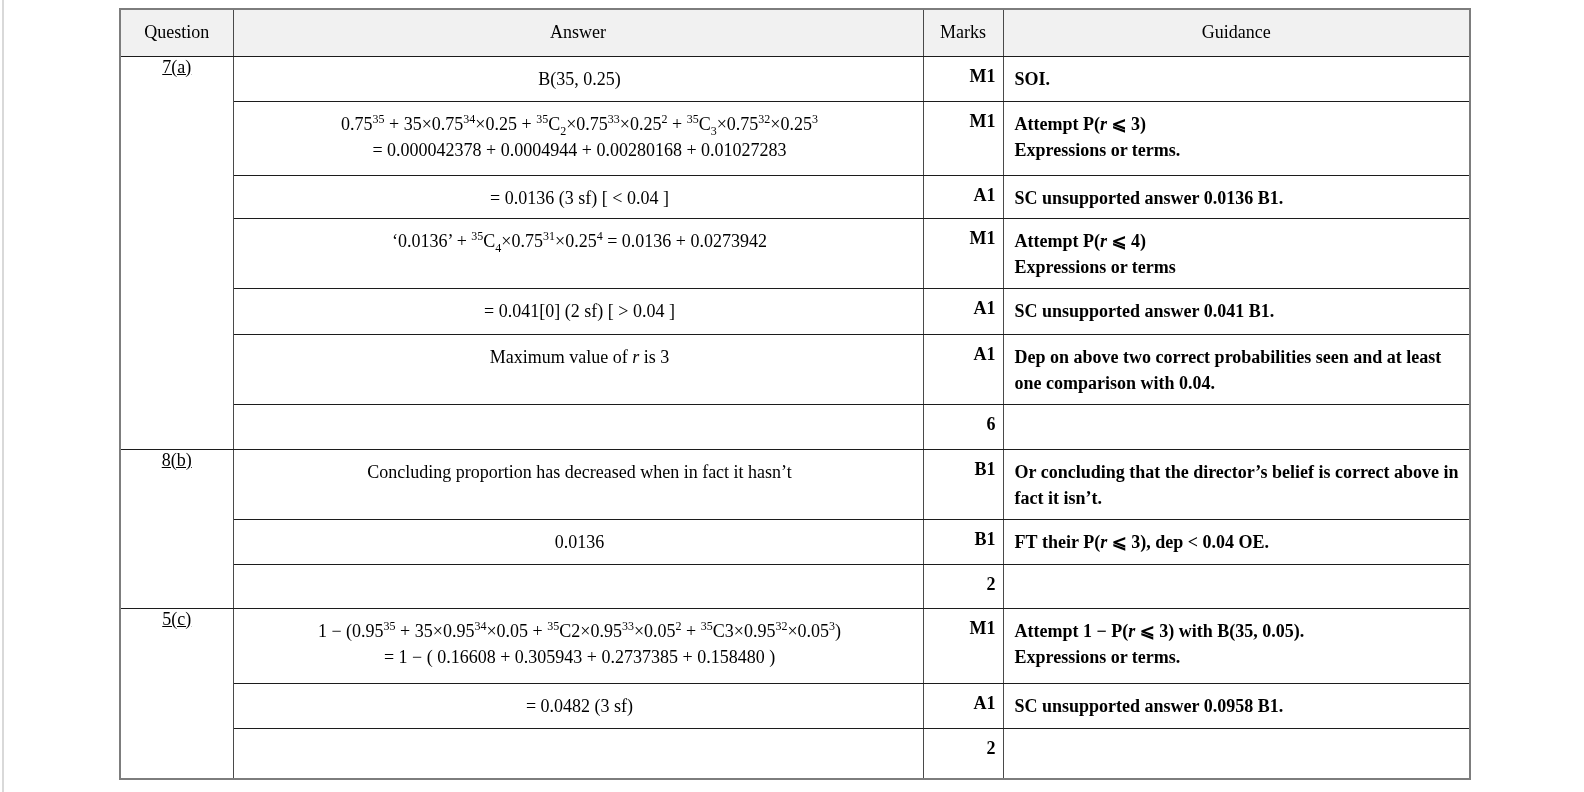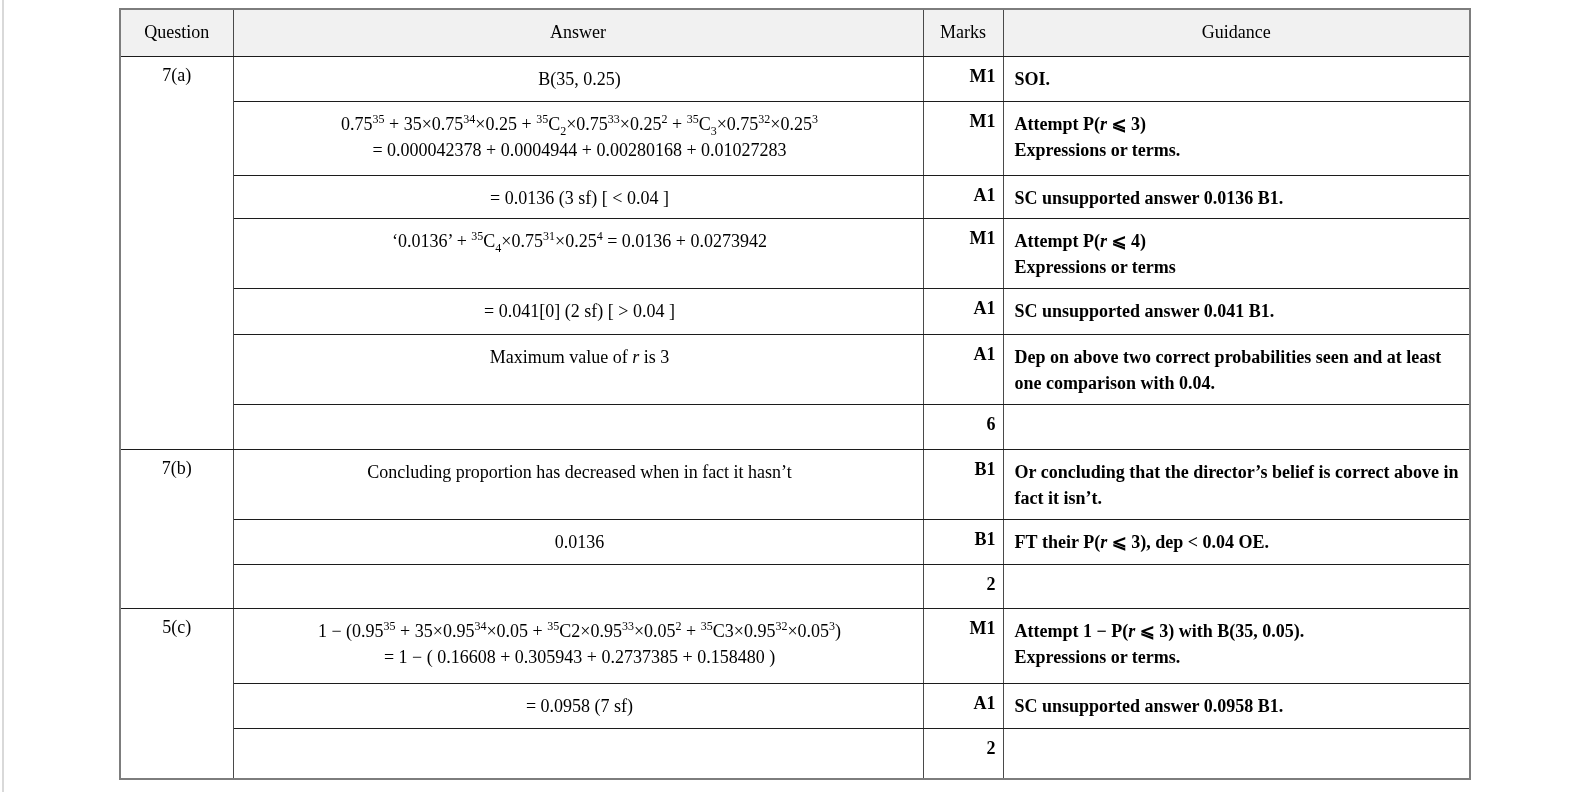--- a/index.html
+++ b/index.html
@@ -44,21 +44,22 @@
     background: #f1f1f1;
     font-weight: normal;
     font-size: 18px;
     text-align: center;
     vertical-align: middle;
     border-bottom: 2px solid #111111;
   }
   td.qcell {
     text-align: center;
     vertical-align: top;
-    padding-top: 8px;
+    padding-top: 0;
+    text-decoration: underline;
   }
   td.acell {
     vertical-align: top;
     padding: 9px 8px 4px 11px;
     line-height: 26px;
     text-align: center;
   }
   td.mcell {
     vertical-align: top;
     text-align: right;
@@ -130,21 +131,21 @@
         <td class="mcell">A1</td>
         <td class="gcell">Dep on above two correct probabilities seen and at least one comparison with 0.04.</td>
       </tr>
       <tr style="height:45px">
         <td class="acell"></td>
         <td class="mcell">6</td>
         <td class="gcell"></td>
       </tr>
 
       <tr style="height:70px">
-        <td class="qcell" rowspan="3">7(b)</td>
+        <td class="qcell" rowspan="3">8(b)</td>
         <td class="acell">Concluding proportion has decreased when in fact it hasn’t</td>
         <td class="mcell">B1</td>
         <td class="gcell">Or concluding that the director’s belief is correct above in fact it isn’t.</td>
       </tr>
       <tr style="height:45px">
         <td class="acell">0.0136</td>
         <td class="mcell">B1</td>
         <td class="gcell"><b>FT</b> their P(<i>r</i> ⩽ 3), dep &lt; 0.04 OE.</td>
       </tr>
       <tr style="height:44px">
@@ -153,21 +154,21 @@
         <td class="gcell"></td>
       </tr>
 
       <tr style="height:75px">
         <td class="qcell" rowspan="3">5(c)</td>
         <td class="acell">1 − (0.95<sup>35</sup> + 35×0.95<sup>34</sup>×0.05 + <sup>35</sup>C2×0.95<sup>33</sup>×0.05<sup>2</sup> + <sup>35</sup>C3×0.95<sup>32</sup>×0.05<sup>3</sup>)<br>= 1 − ( 0.16608 + 0.305943 + 0.2737385 + 0.158480 )</td>
         <td class="mcell">M1</td>
         <td class="gcell">Attempt 1 − P(<i>r</i> ⩽ 3) with B(35, 0.05).<br>Expressions or terms.</td>
       </tr>
       <tr style="height:45px">
-        <td class="acell">= 0.0958 (7 sf)</td>
+        <td class="acell">= 0.0482 (3 sf)</td>
         <td class="mcell">A1</td>
         <td class="gcell"><b>SC</b> unsupported answer 0.0958 <b>B1</b>.</td>
       </tr>
       <tr style="height:51px">
         <td class="acell"></td>
         <td class="mcell">2</td>
         <td class="gcell"></td>
       </tr>
     </tbody>
   </table>

